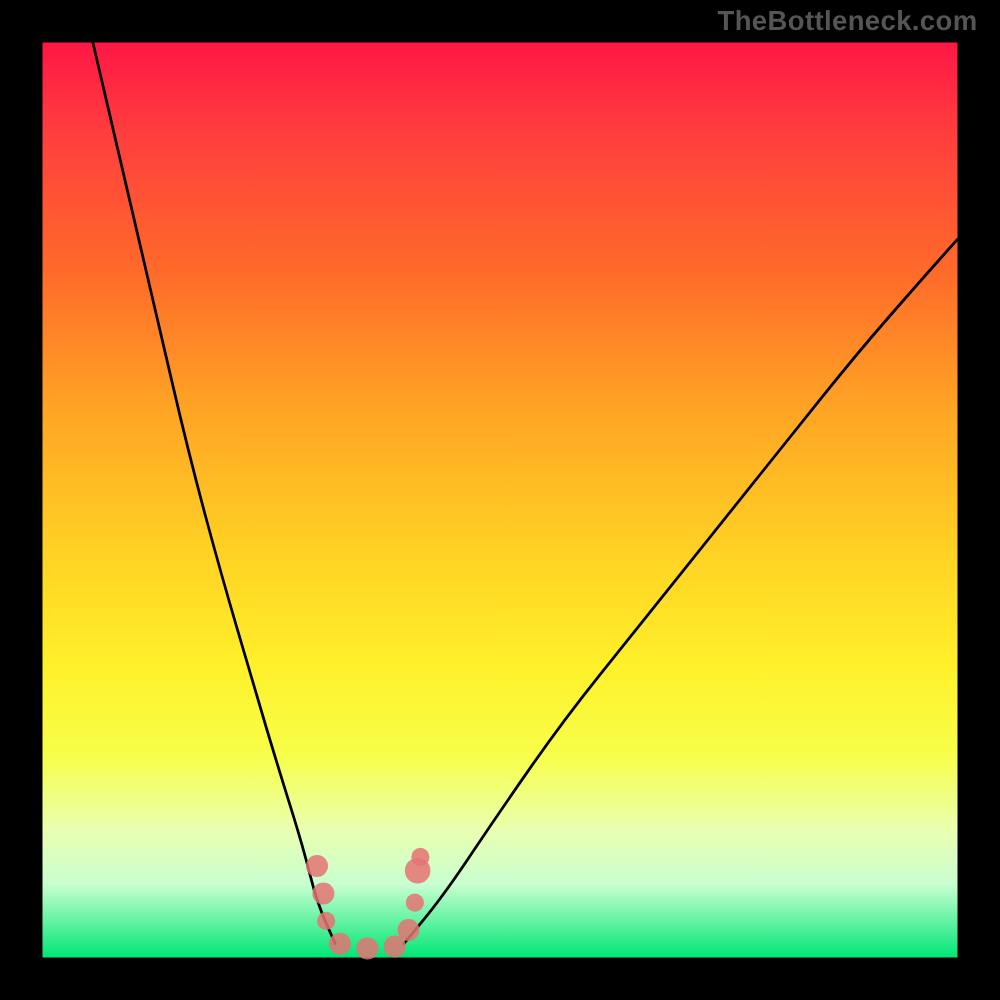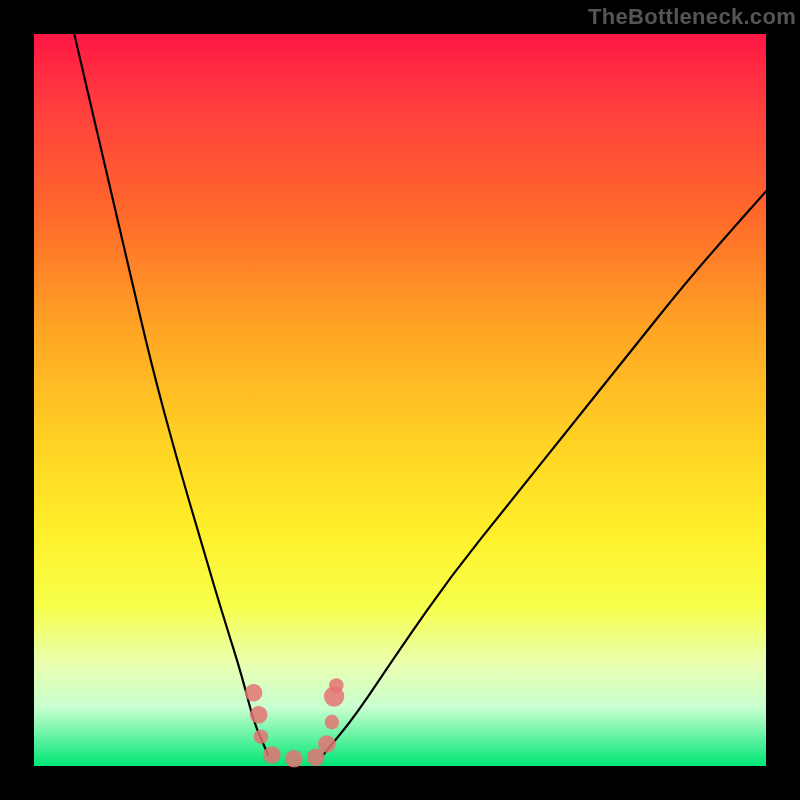--- a/index.html
+++ b/index.html
@@ -13,21 +13,21 @@
   }
   .frame {
     position: relative;
     width: 800px;
     height: 800px;
     background: #000;
   }
   .attribution {
     position: absolute;
     top: 4px;
-    right: 4px;
+    right: 18px;
     color: #555;
     font-size: 22px;
     font-weight: 600;
     letter-spacing: 0.3px;
     user-select: none;
   }
   .plot {
     position: absolute;
     left: 34px;
     top: 34px;

